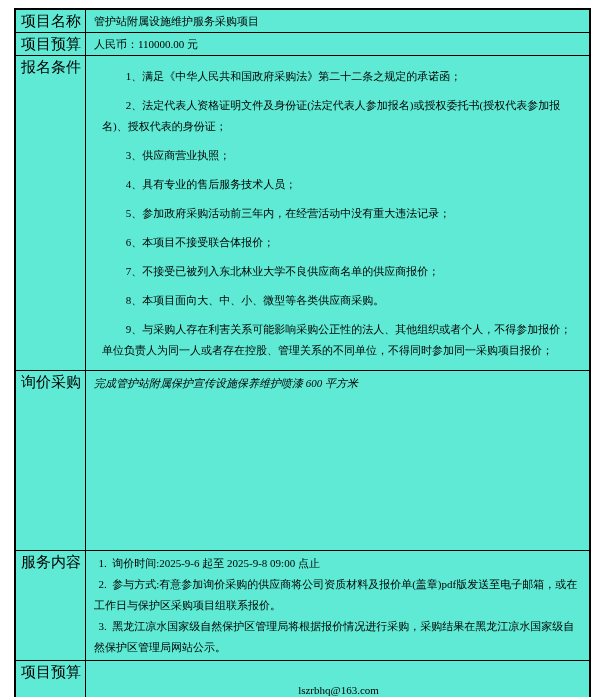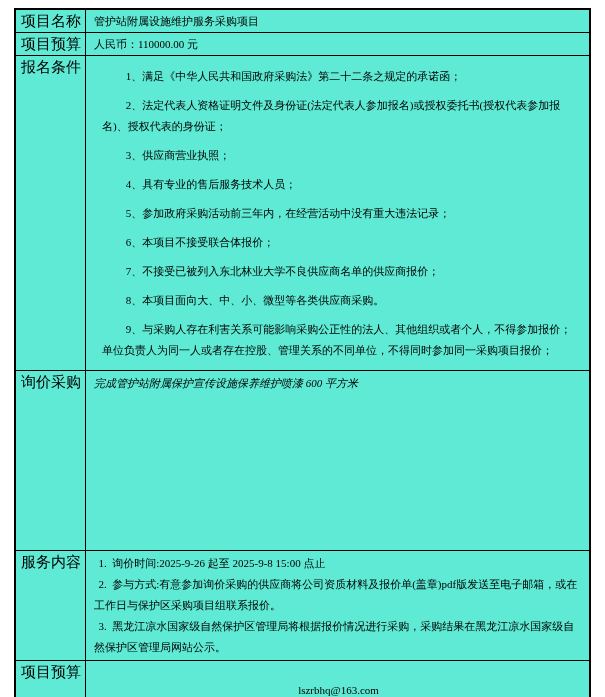--- a/index.html
+++ b/index.html
@@ -100,21 +100,21 @@
     </div>
 
     <div class="row r-service">
       <div class="lbl">询价采购</div>
       <div class="val">完成管护站附属保护宣传设施保养维护喷漆 600 平方米</div>
     </div>
 
     <div class="row r-registration">
       <div class="lbl">服务内容</div>
       <div class="val">
-        <p class="reg-item">1.  询价时间:2025-9-26 起至 2025-9-8 15:00 点止</p>
+        <p class="reg-item">1.  询价时间:2025-9-6 起至 2025-9-8 09:00 点止</p>
         <p class="reg-item">2.  参与方式:有意参加询价采购的供应商将公司资质材料及报价单(盖章)pdf版发送至电子邮箱，或在工作日与保护区采购项目组联系报价。</p>
         <p class="reg-item">3.  黑龙江凉水国家级自然保护区管理局将根据报价情况进行采购，采购结果在黑龙江凉水国家级自然保护区管理局网站公示。</p>
       </div>
     </div>
 
     <div class="row r-email">
       <div class="lbl">项目预算</div>
       <div class="val">lszrbhq@163.com</div>
     </div>
 

